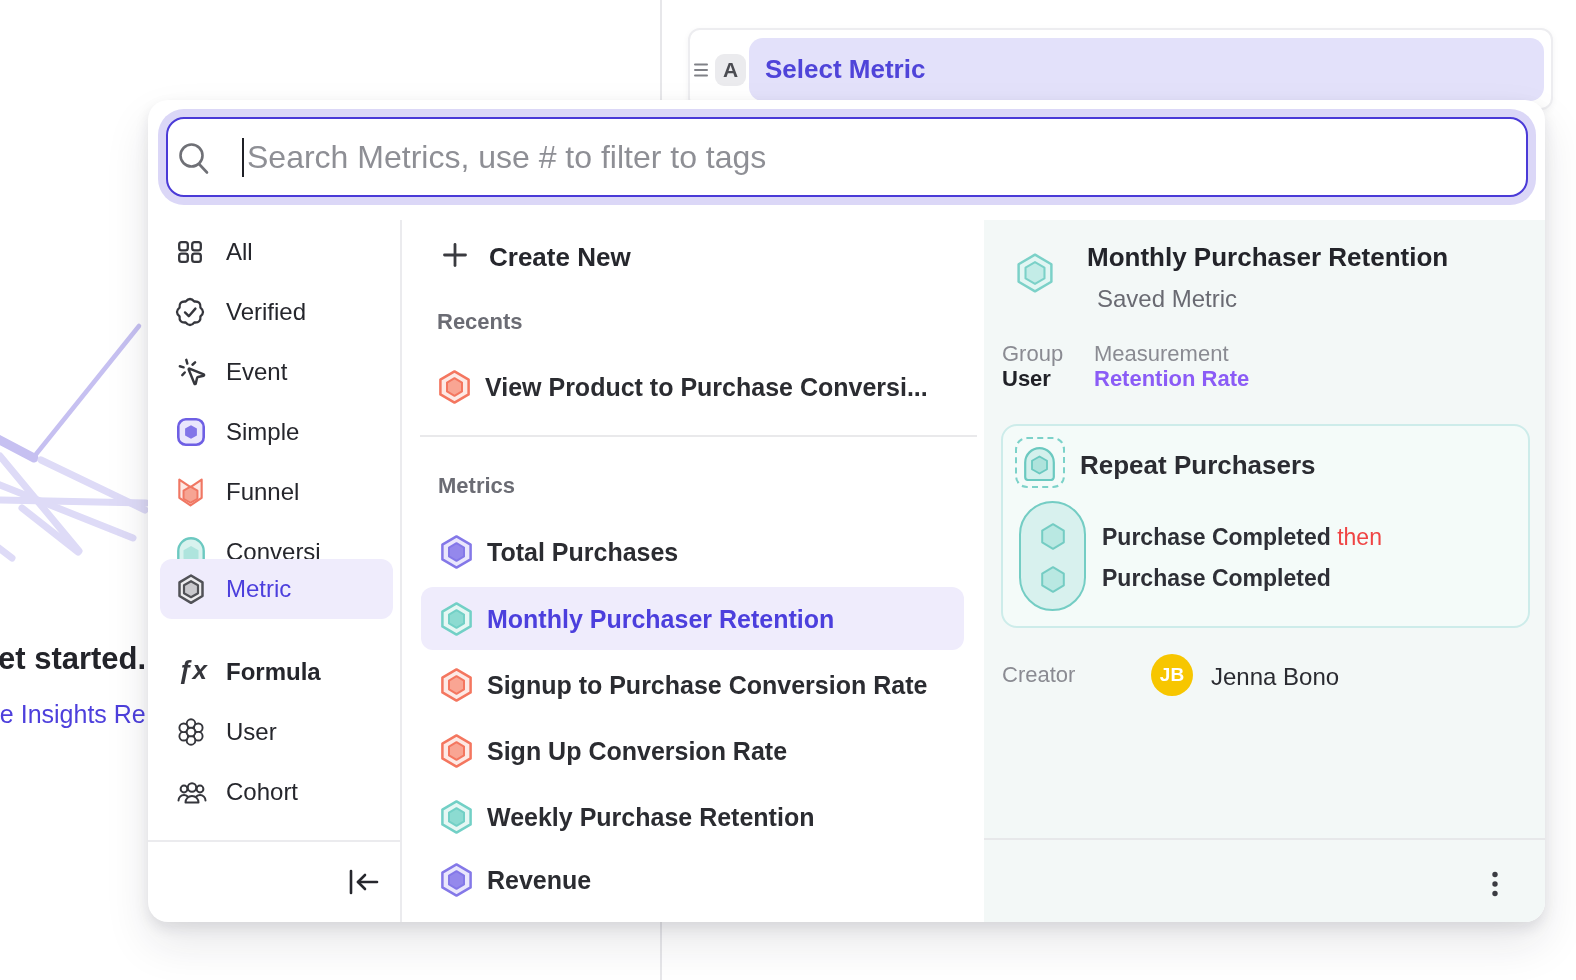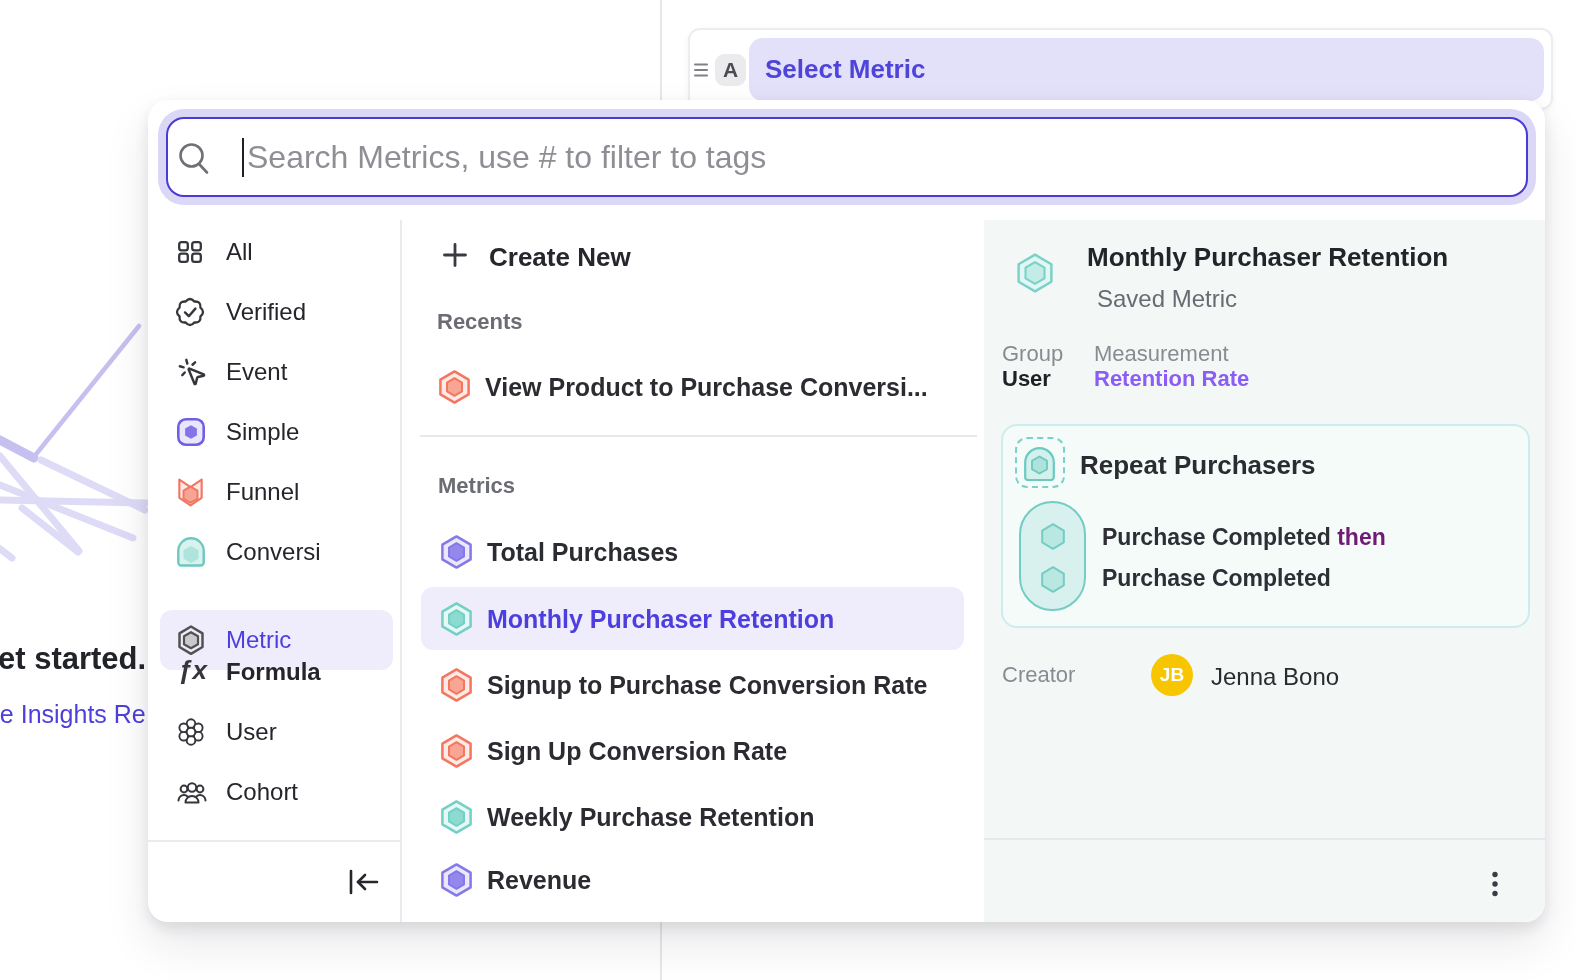--- a/index.html
+++ b/index.html
@@ -63,21 +63,21 @@
   #rbox { left:1001px; top:424px; width:529px; height:204px; background:#f4fbf9;
     border:2px solid #cdecea; border-radius:16px; }
   #dashic { left:1015px; top:437px; width:50px; height:51px; border:2px dashed #7cd2c9; border-radius:12px; }
   #archwrap { left:1024px; top:447px; }
   #rptitle { left:1080px; top:450px; font-size:26px; font-weight:700; color:#2b2c32; }
   #capsule { left:1019px; top:501px; width:67px; height:110px; background:#d8f1ee;
     border:2px solid #74cdc4; border-radius:34px; }
   #caphex1 { left:1041px; top:523px; }
   #caphex2 { left:1041px; top:566px; }
   #pc1 { left:1102px; top:524px; font-size:23px; font-weight:700; color:#2e2f36; }
-  #pc1 .thn { font-weight:700; color:#701a75; }
+  #pc1 .thn { font-weight:400; color:#ef4444; }
   #pc2 { left:1102px; top:565px; font-size:23px; font-weight:700; color:#2e2f36; }
   #lcreator { left:1002px; top:662px; font-size:22px; color:#8a8b92; }
   #avatar { left:1151px; top:654px; width:42px; height:42px; border-radius:50%; background:#f7c600;
     color:#ffffff; font-size:19px; font-weight:700; text-align:center; line-height:42px; }
   #creatorname { left:1211px; top:663px; font-size:24px; color:#2a2b31; }
   #pdivider { left:984px; top:838px; width:561px; height:2px; background:#e7e8ea; }
   #dots { left:1491px; top:871px; }
 </style>
 </head>
 <body>
@@ -179,21 +179,21 @@
   </div>
 <div class="abs srow" style="top:522px;">
     <span class="ic" style="left:17px;">
       <svg width="28" height="30" viewBox="0 0 28 30">
         <path d="M1.3 14 a12.7 12.7 0 0 1 25.4 0 V25.5 a3 3 0 0 1 -3 3 H4.3 a3 3 0 0 1 -3 -3 Z" fill="#d8f2ee" stroke="#6cc9c1" stroke-width="2.4"></path>
         <polygon points="14,9 21.5,13.2 21.5,21.8 14,26 6.5,21.8 6.5,13.2" fill="#aee4dd"></polygon>
       </svg>
     </span>
     <span class="tx">Conversi</span>
   </div>
-<div class="abs srow sel" style="top:610px;">
+<div class="abs srow sel" style="top:559px;">
     <span class="ic">
       <svg width="26" height="30" viewBox="0 0 26 30">
         <polygon points="13,1.5 24.5,8.4 24.5,22 13,28.9 1.5,22 1.5,8.4" fill="#ededef" stroke="#515257" stroke-width="2.5" stroke-linejoin="round"></polygon>
         <polygon points="13,7.2 20,11.2 20,19.2 13,23.2 6,19.2 6,11.2" fill="#c9c9cd" stroke="#515257" stroke-width="2.2" stroke-linejoin="round"></polygon>
       </svg>
     </span>
     <span class="tx">Metric</span>
   </div>
 <div class="abs srow" style="top:642px;font-weight:bold;">
     <span class="ic">

